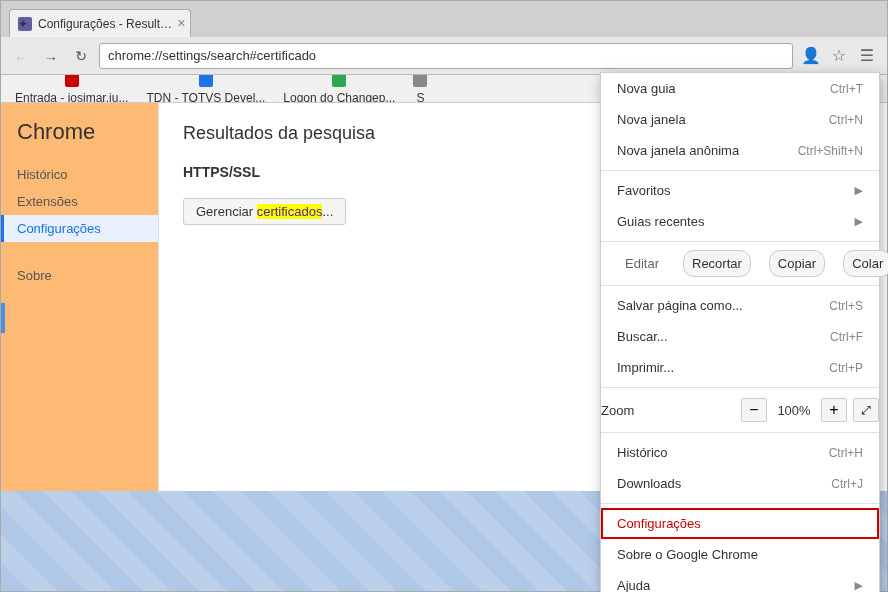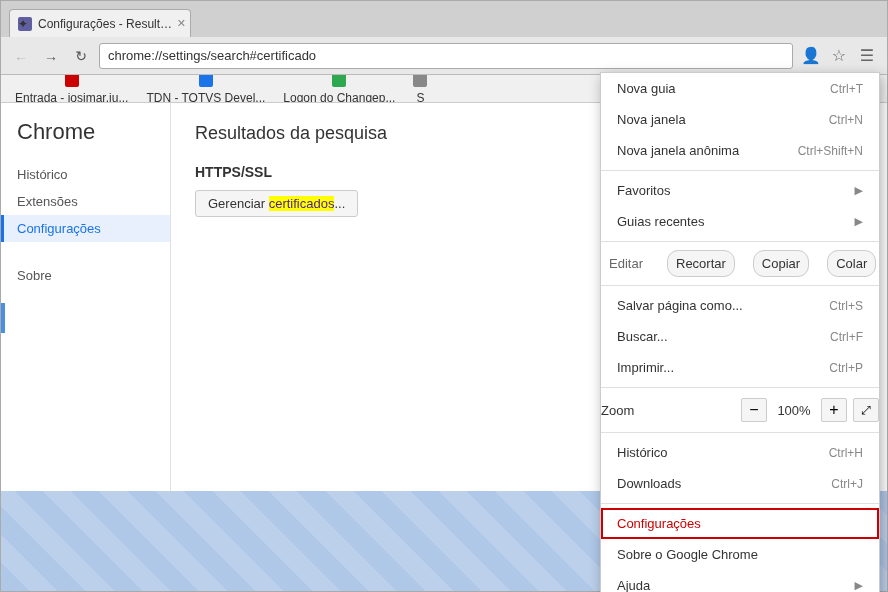--- a/index.html
+++ b/index.html
@@ -154,22 +154,22 @@
 
     
     .main-area {
       display: flex;
       flex: 1;
       overflow: hidden;
     }
 
     
     .settings-sidebar {
-      width: 170px;
-      background: #ffffff;
+      width: 158px;
+      background: #fdba74;
       border-right: 1px solid #e0e0e0;
       padding: 16px 0;
       flex-shrink: 0;
     }
 
     .sidebar-title {
       font-size: 22px;
       color: #333;
       padding: 0 16px 16px 16px;
       font-weight: normal;
@@ -207,21 +207,21 @@
       font-size: 18px;
       color: #333;
       margin-bottom: 20px;
       font-weight: normal;
     }
 
     .section-title {
       font-size: 14px;
       font-weight: bold;
       color: #333;
-      margin-bottom: 10px;
+      margin-bottom: 18px;
     }
 
     .manage-btn {
       border: 1px solid #ccc;
       background: #f5f5f5;
       padding: 5px 12px;
       border-radius: 3px;
       font-size: 13px;
       cursor: pointer;
       color: #333;
@@ -296,21 +296,21 @@
     .menu-divider {
       height: 1px;
       background: #e0e0e0;
       margin: 4px 0;
     }
 
     
     .menu-edit-row {
       display: flex;
       align-items: center;
-      padding: 4px 8px;
+      padding: 4px 24px;
       gap: 18px;
     }
 
     .menu-edit-label {
       color: #666;
       font-size: 13px;
       min-width: 40px;
     }
 
     .edit-btn {

